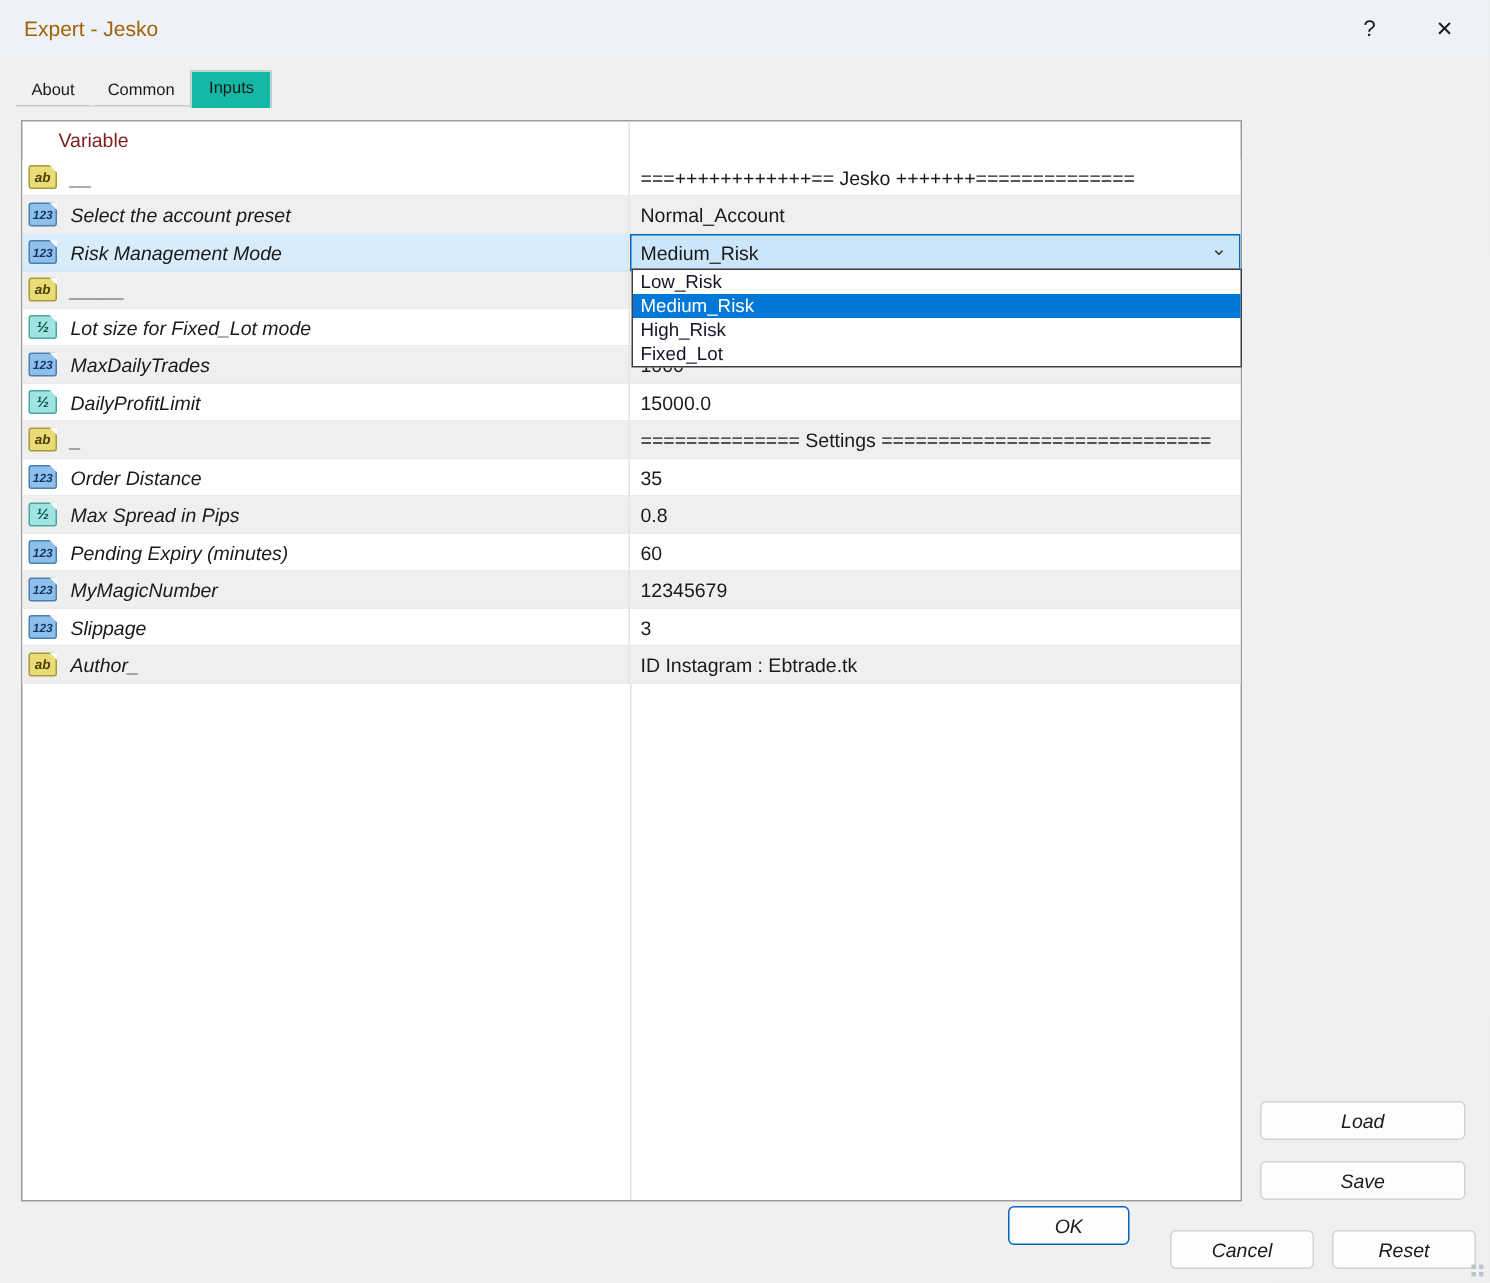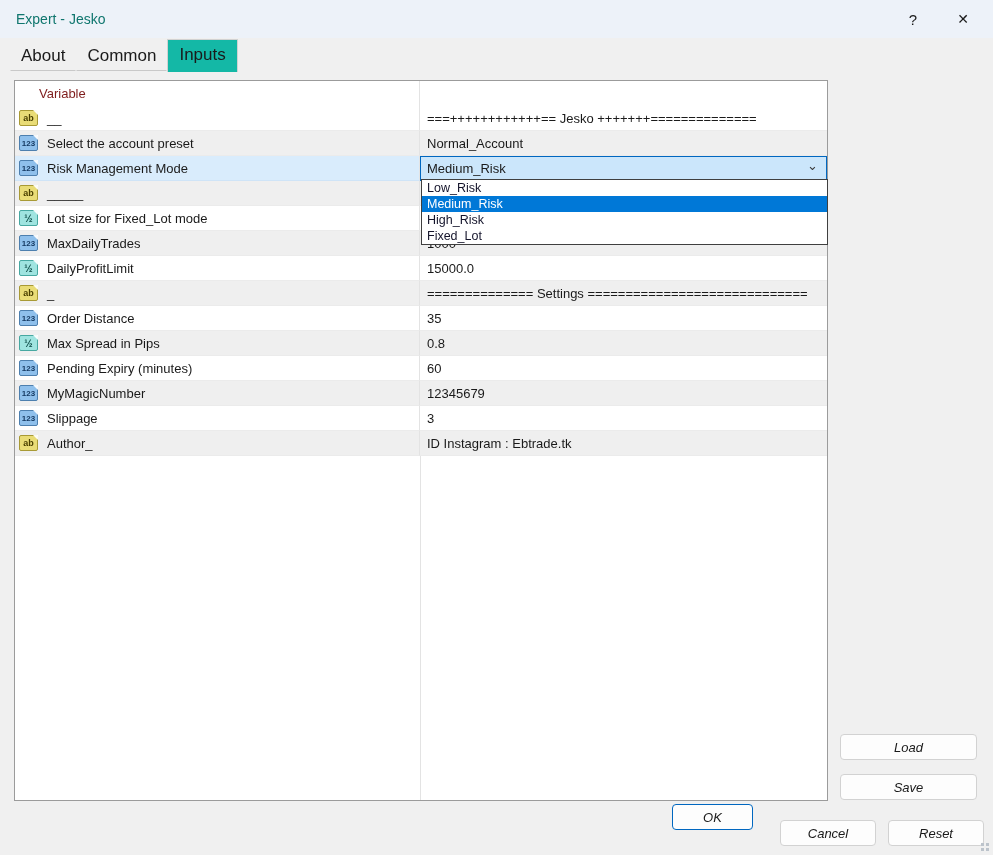--- a/index.html
+++ b/index.html
@@ -2,42 +2,42 @@
 <html><head>
 <meta charset="utf-8">
 <style>
   html,body{margin:0;padding:0;}
   body{font-family:"Liberation Sans",sans-serif;background:#d8d8d8;}
   .dialog{position:relative;width:993px;height:855px;background:#f0f0f0;overflow:hidden;
           font-family:"Liberation Sans",sans-serif;color:#1a1a1a;}
   
   .titlebar{position:absolute;left:0;top:0;width:100%;height:38px;background:#edf2f9;
             display:flex;align-items:center;}
-  .titlebar .title{font-size:14px;margin-left:16px;color:#0f766e;}
+  .titlebar .title{font-size:14px;margin-left:16px;color:#a16207;}
   .tb-btn{position:absolute;top:0;width:44px;height:38px;border:none;background:transparent;
           font-size:15px;color:#1a1a1a;cursor:pointer;font-family:"Liberation Sans",sans-serif;}
   .tb-help{right:58px;}
   .tb-close{right:8px;font-size:14px;}
   
   .tabstrip{position:absolute;left:10px;top:46px;height:25px;display:flex;align-items:flex-end;}
-  .tab{font-size:17px;padding:4px 10px 4px 10px;border:1px solid transparent;
+  .tab{font-size:11px;padding:4px 10px 4px 10px;border:1px solid transparent;
        border-bottom:1px solid #c9c9c9;cursor:pointer;background:transparent;color:#1a1a1a;margin-top:44px;}
   .tab.active{background:#14b8a6;border:1px solid #d2d2d2;border-bottom:none;
               padding:5px 11px 7px 11px;position:relative;top:1px;}
   
   .table{position:absolute;left:14px;top:80px;width:814px;height:721px;background:#ffffff;
          border:1px solid #9b9b9b;box-sizing:border-box;}
   .thead{display:flex;height:25px;align-items:center;font-size:13px;color:#7f1d1d;}
   .thead .hvar{flex:0 0 405px;padding-left:24px;box-sizing:border-box;border-right:1px solid #e3e3e3;height:100%;display:flex;align-items:center;}
   .thead .hval{flex:1;padding-left:8px;height:100%;display:flex;align-items:center;}
   .row{display:flex;height:25px;font-size:13px;}
   .row.white{background:#ffffff;}
   .row.gray{background:#efefef;}
   .cell-var{flex:0 0 405px;display:flex;align-items:center;padding-left:4px;
-            box-sizing:border-box;border-right:1px solid #e3e3e3;border-bottom:1px solid #ebebeb;}
+            box-sizing:border-box;border-right:1px solid #e3e3e3;border-bottom:1px solid #ebebeb;font-style:italic;}
   .cell-val{flex:1;display:flex;align-items:center;padding-left:7px;box-sizing:border-box;
             border-bottom:1px solid #ebebeb;white-space:nowrap;overflow:hidden;}
   .row.selected .cell-var{background:#d9ecfc;border-bottom-color:#cfe4f7;}
   .row.selected .cell-val{padding:0;border-bottom:none;}
   .tail-divider{position:absolute;left:405px;top:375px;bottom:0;width:1px;background:#e3e3e3;}
   
   .ficon{flex:0 0 19px;width:19px;height:16px;border-radius:2px;display:flex;align-items:center;
          justify-content:center;position:relative;box-sizing:border-box;margin-right:9px;
          font-weight:bold;font-family:"Liberation Sans",sans-serif;}
   .ficon::after{content:"";position:absolute;top:-1px;right:-1px;width:0;height:0;

